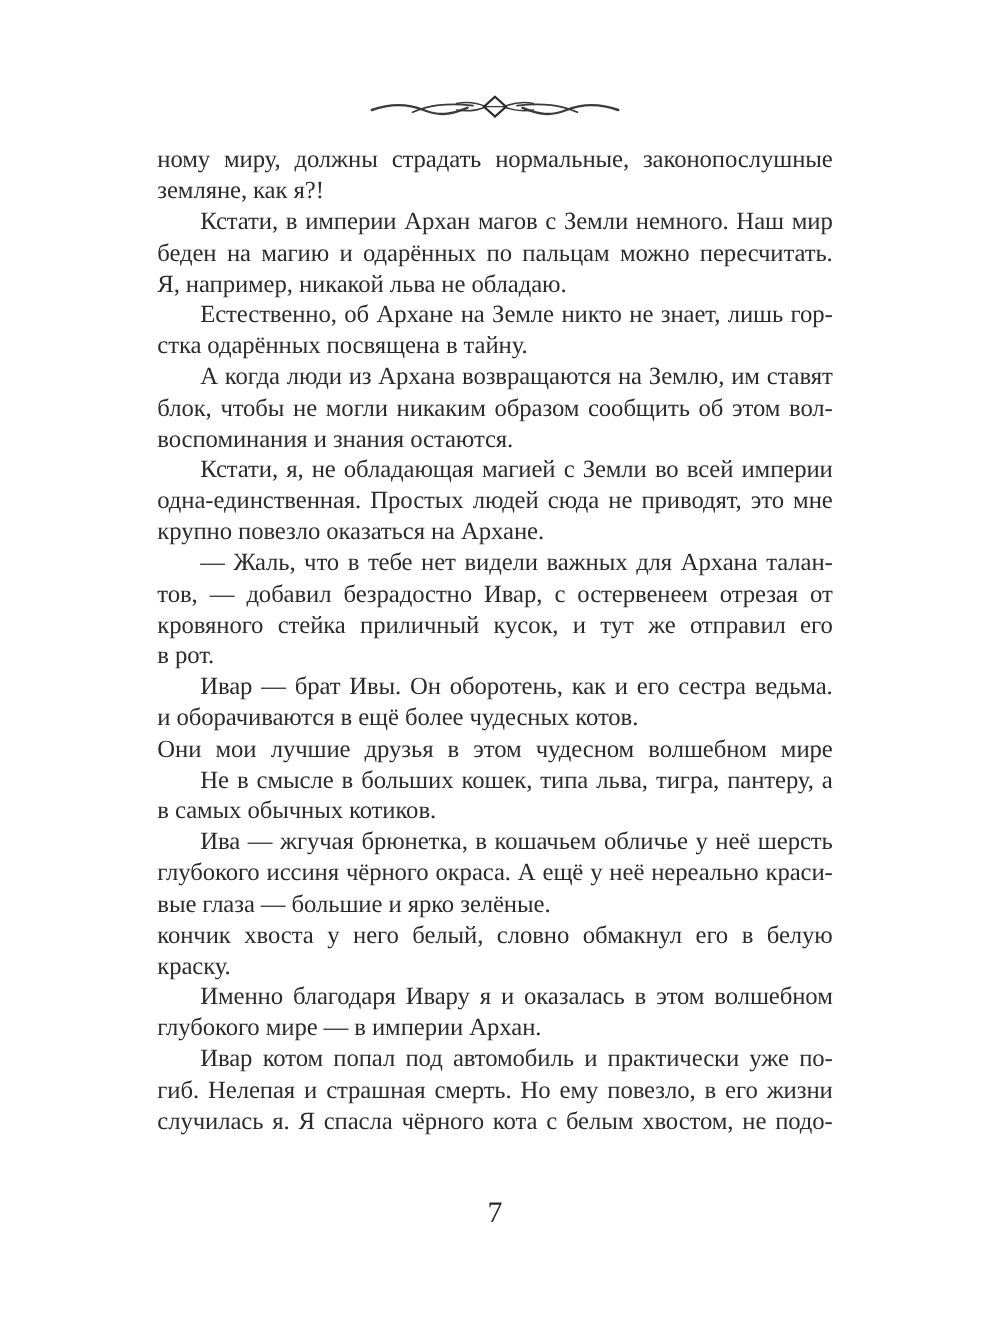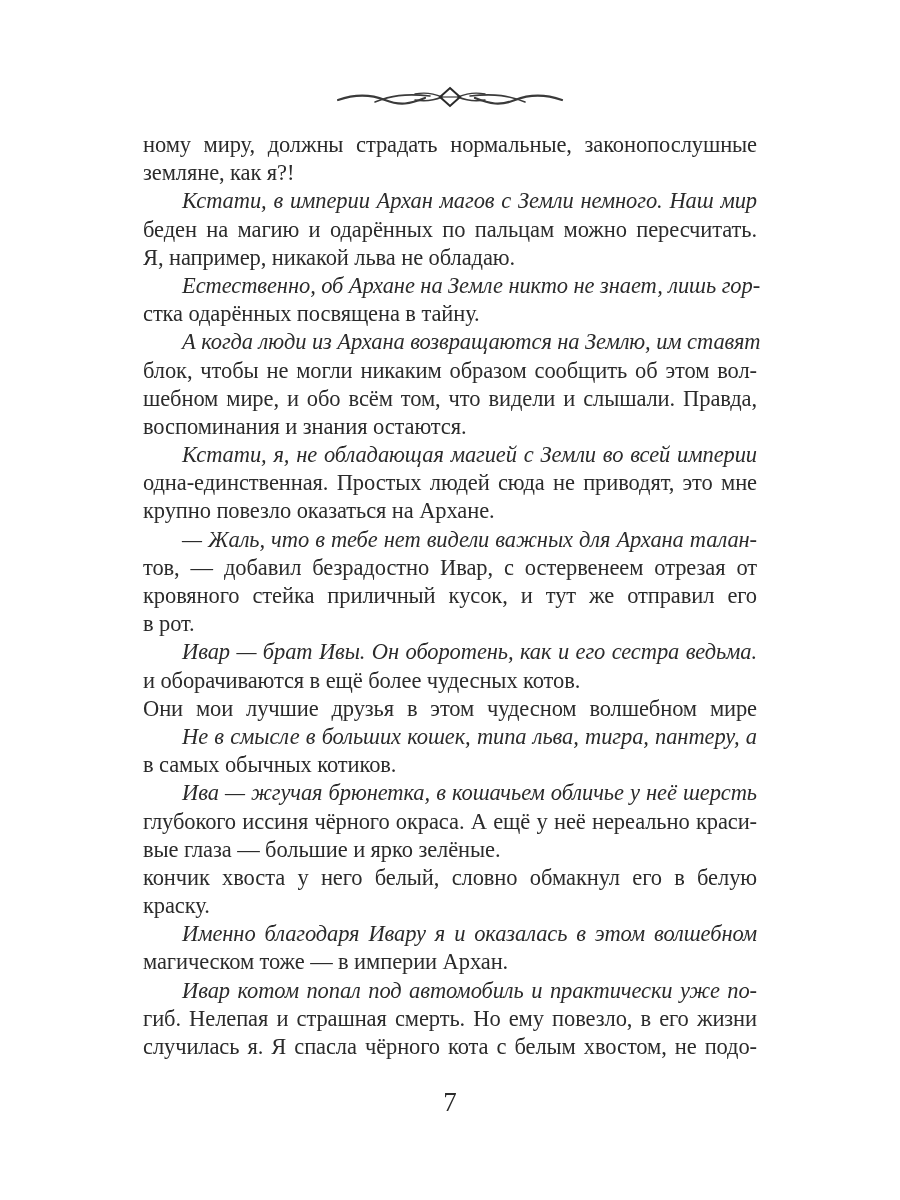--- a/index.html
+++ b/index.html
@@ -43,21 +43,20 @@
       text-align: justify;
       text-align-last: justify;
       letter-spacing: -0.1px;
     }
     .line.last {
       text-align-last: left;
       font-family: Liberation Serif, serif;
     }
     .line.indent {
       padding-left: 39px;
-      font-style: italic;
     }
     .page-number {
       position: absolute;
       left: 0;
       width: 900px;
       top: 1087px;
       text-align: center;
       font-size: 27px;
       color: #2b2b2b;
     }
@@ -88,41 +87,40 @@
   <div class="text-block" id="text-block">
       <span class="line">ному миру, должны страдать нормальные, законопослушные</span>
       <span class="line last">земляне, как я?!</span>
       <span class="line indent">Кстати, в империи Архан магов с Земли немного. Наш мир</span>
       <span class="line">беден на магию и одарённых по пальцам можно пересчитать.</span>
       <span class="line last">Я, например, никакой льва не обладаю.</span>
       <span class="line indent">Естественно, об Архане на Земле никто не знает, лишь гор-</span>
       <span class="line last">стка одарённых посвящена в тайну.</span>
       <span class="line indent">А когда люди из Архана возвращаются на Землю, им ставят</span>
       <span class="line">блок, чтобы не могли никаким образом сообщить об этом вол-</span>
-      <span class="line">шебном мире, и обо всём том, что видели и слышали. Правда,</span>
       <span class="line last">воспоминания и знания остаются.</span>
       <span class="line indent">Кстати, я, не обладающая магией с Земли во всей империи</span>
       <span class="line">одна-единственная. Простых людей сюда не приводят, это мне</span>
       <span class="line last">крупно повезло оказаться на Архане.</span>
       <span class="line indent">— Жаль, что в тебе нет видели важных для Архана талан-</span>
       <span class="line">тов, — добавил безрадостно Ивар, с остервенеем отрезая от</span>
       <span class="line">кровяного стейка приличный кусок, и тут же отправил его</span>
       <span class="line last">в рот.</span>
       <span class="line indent">Ивар —  брат Ивы. Он оборотень, как и его сестра ведьма.</span>
       <span class="line last">и оборачиваются в ещё более чудесных котов.</span>
       <span class="line">Они мои лучшие друзья в этом чудесном волшебном мире</span>
       <span class="line indent">Не в смысле в больших кошек, типа льва, тигра, пантеру, а</span>
       <span class="line last">в самых обычных котиков.</span>
       <span class="line indent">Ива —  жгучая брюнетка, в кошачьем обличье у неё шерсть</span>
       <span class="line">глубокого иссиня чёрного окраса. А ещё у неё нереально краси-</span>
       <span class="line last">вые глаза —  большие и ярко зелёные.</span>
       <span class="line">кончик хвоста у него белый, словно обмакнул его в белую</span>
       <span class="line last">краску.</span>
       <span class="line indent">Именно благодаря Ивару я и оказалась в этом волшебном</span>
-      <span class="line last">магическом тоже —  в империи Архан.</span>
+      <span class="line last">глубокого мире —  в империи Архан.</span>
       <span class="line indent">Ивар котом попал под автомобиль и практически уже по-</span>
       <span class="line">гиб. Нелепая и страшная смерть. Но ему повезло, в его жизни</span>
       <span class="line">случилась я. Я спасла чёрного кота с белым хвостом, не подо-</span>
     </div>
 
   <div class="page-number">7</div>
 
 </div>
 
 </body></html>

